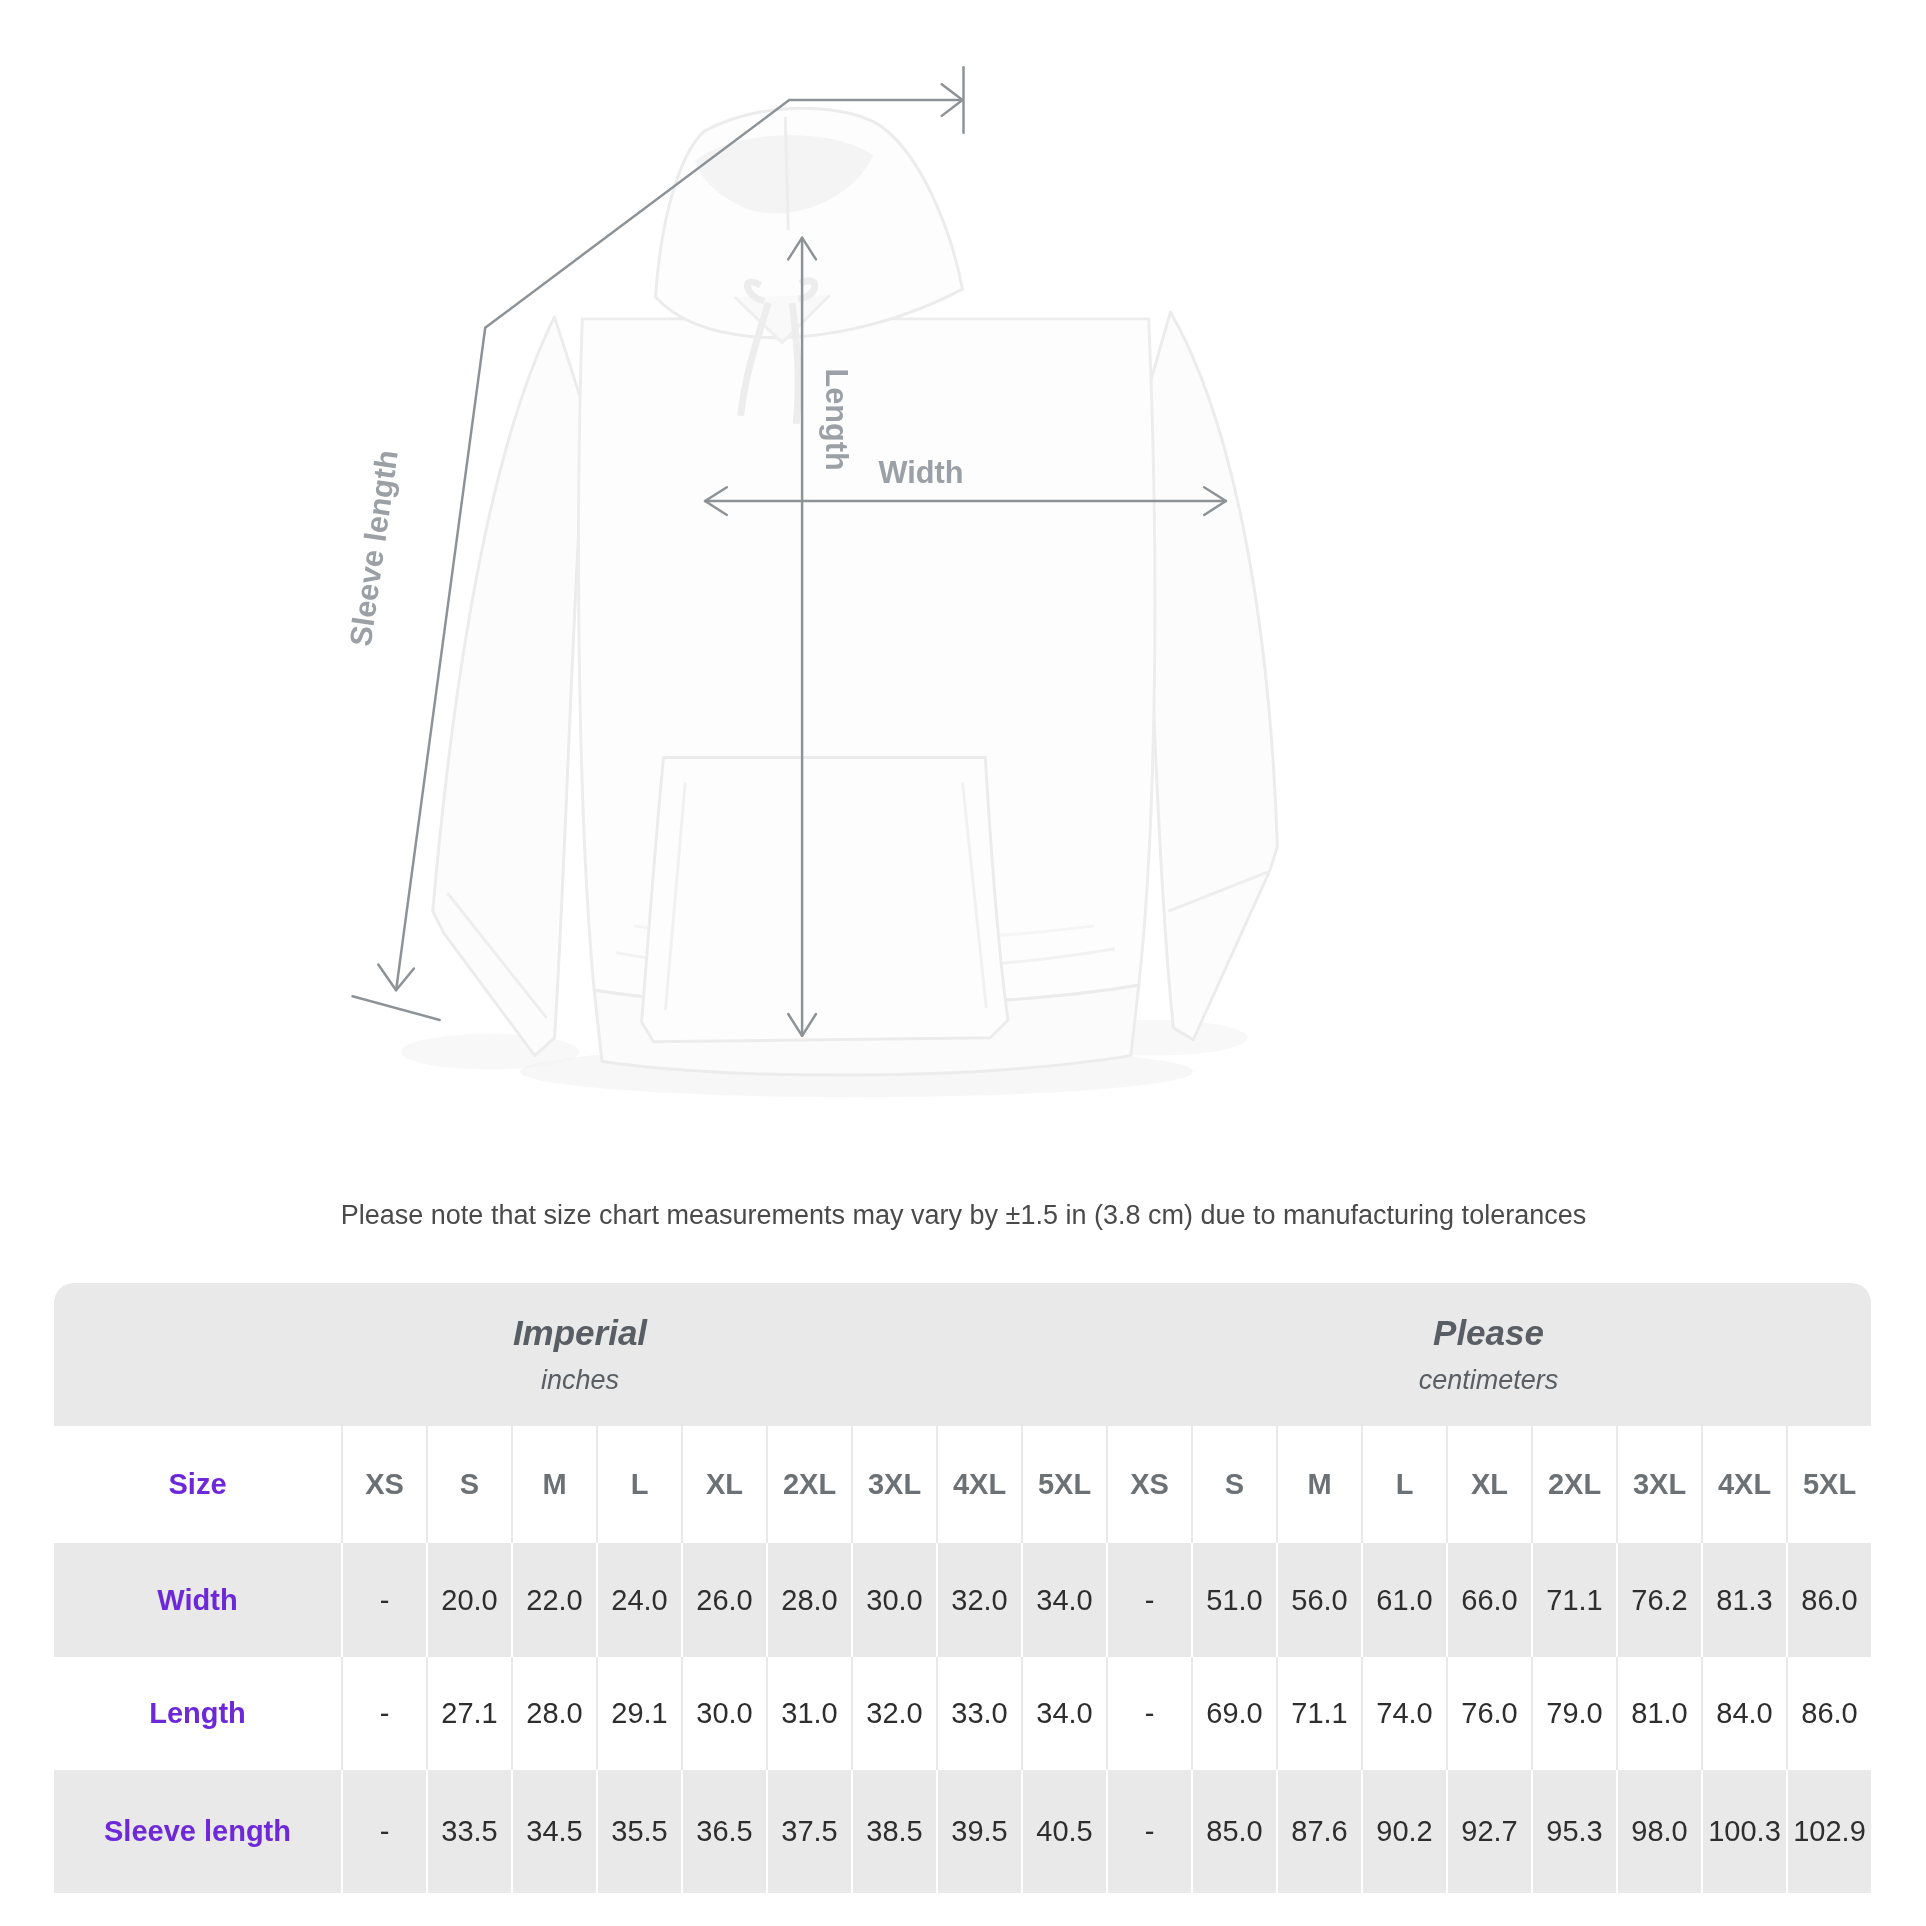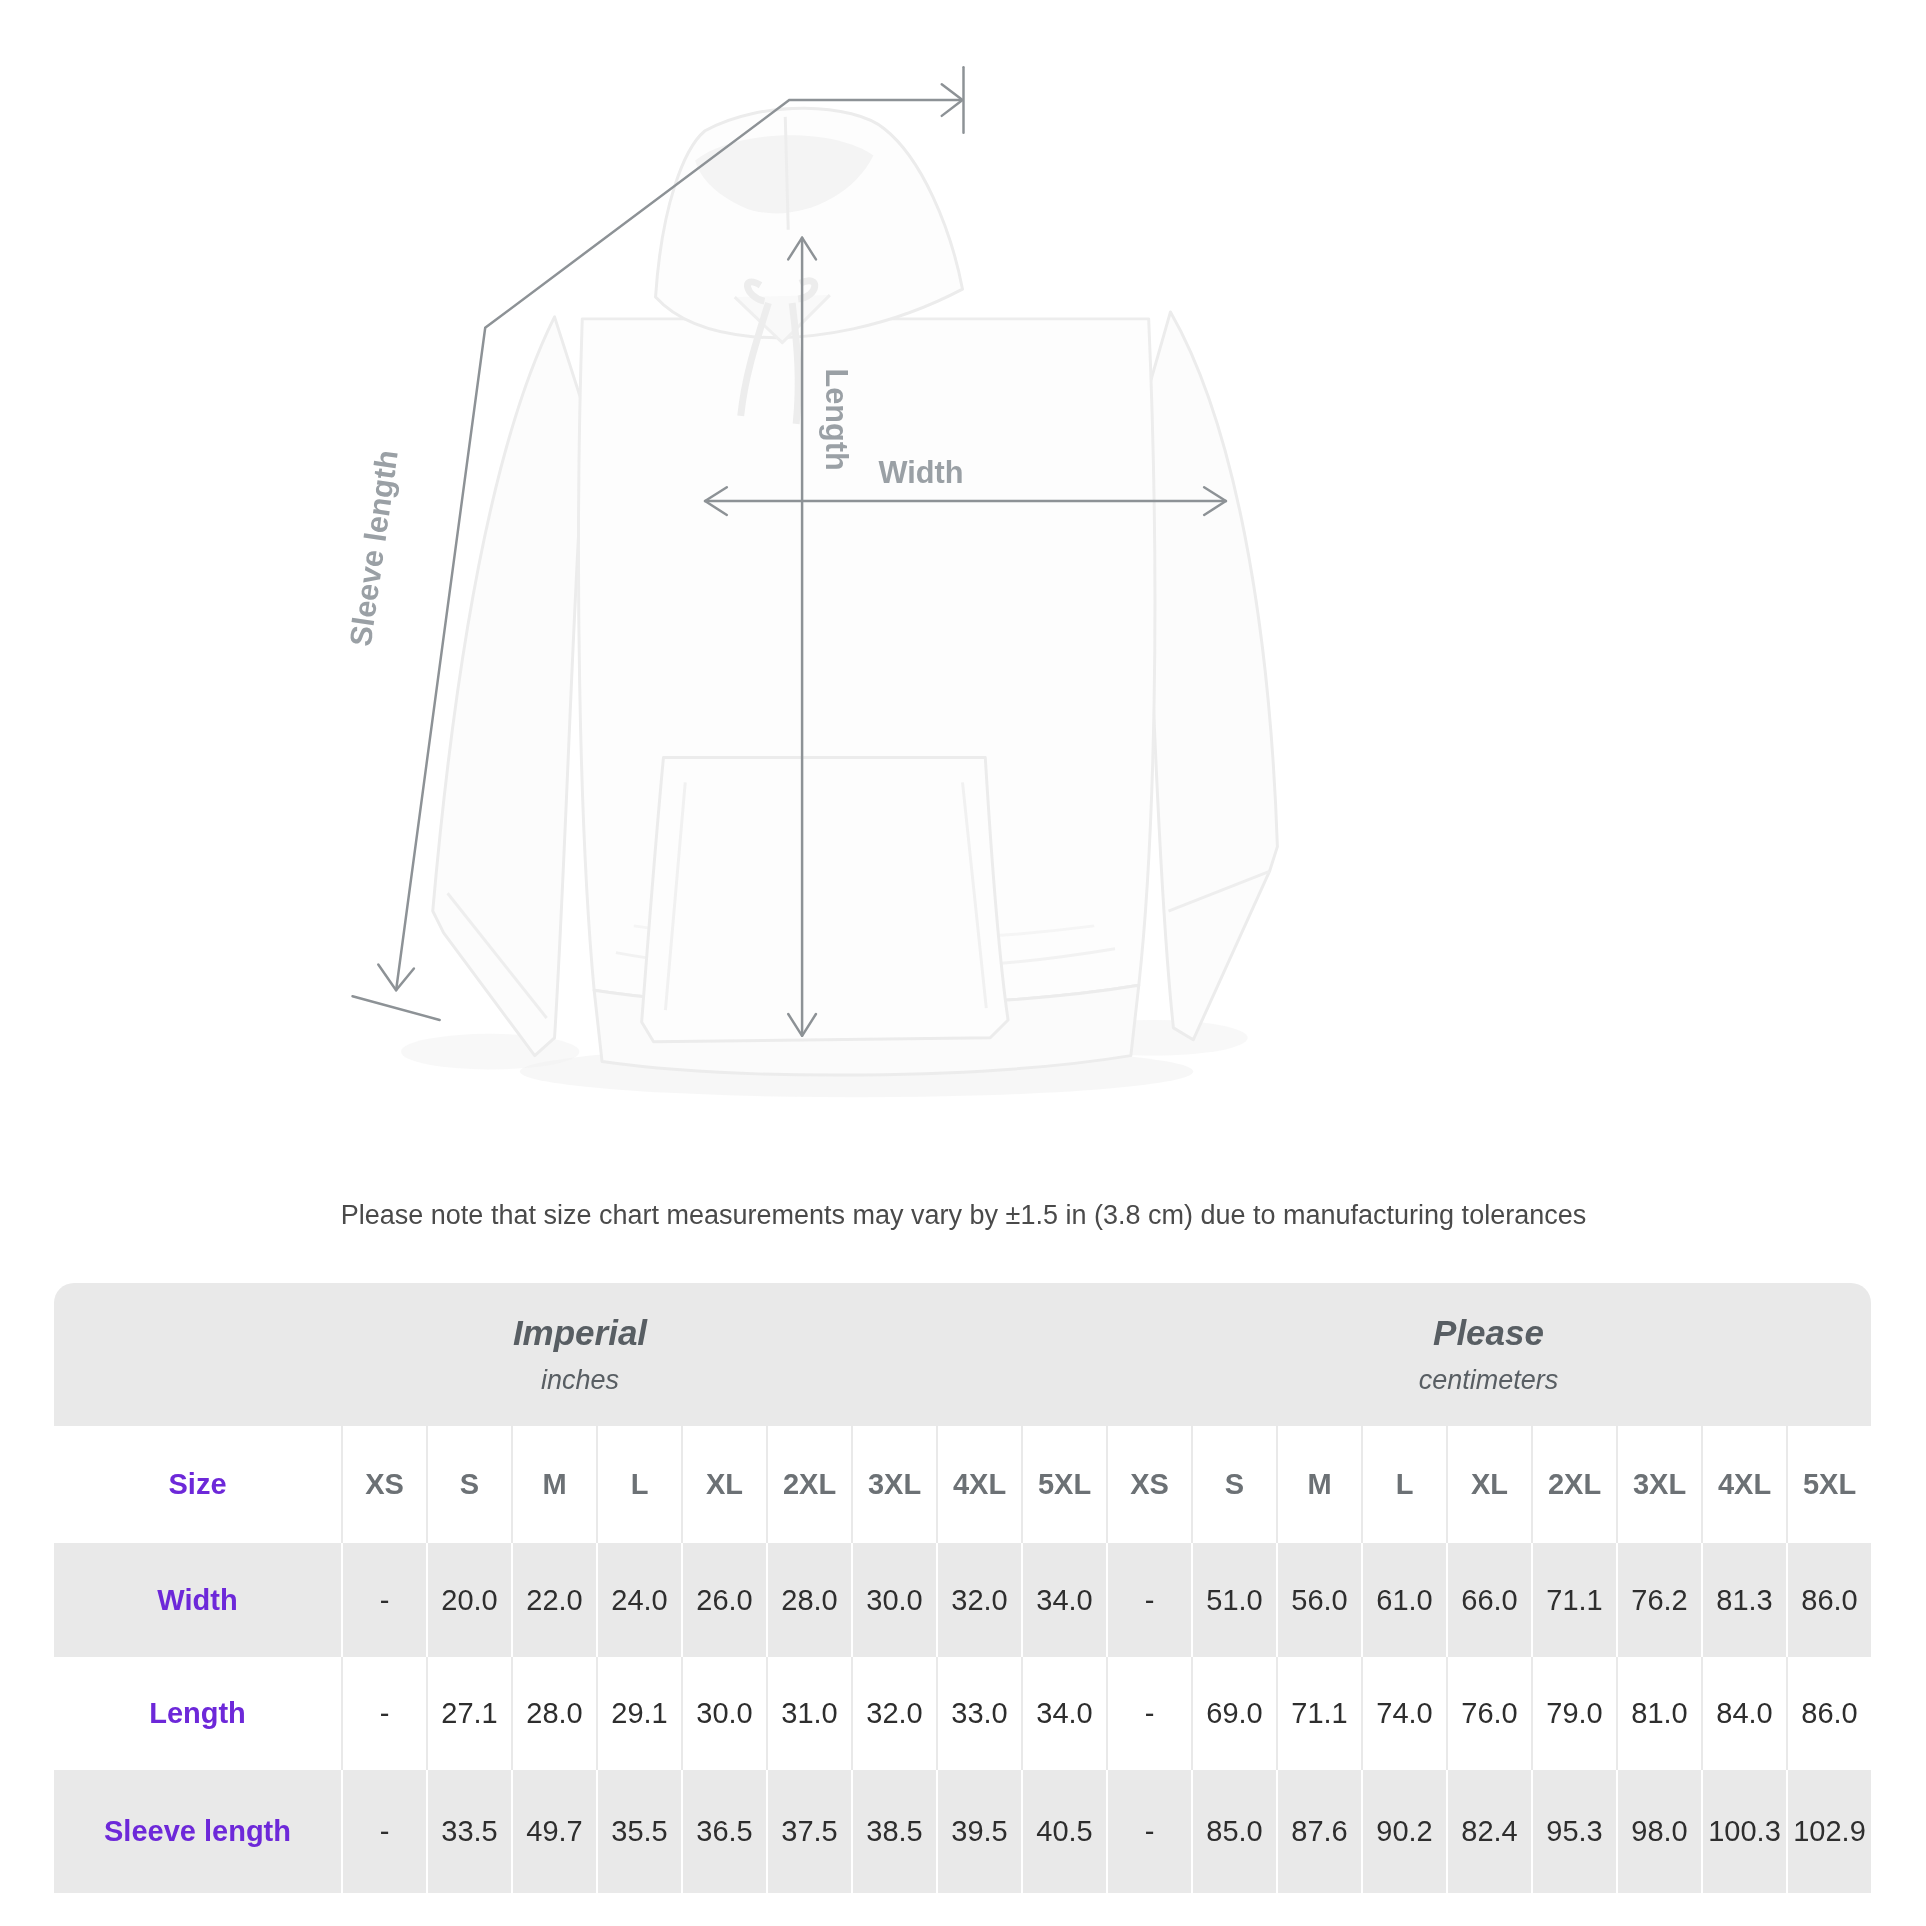--- a/index.html
+++ b/index.html
@@ -211,34 +211,34 @@
           <div class="cell">84.0</div>
           <div class="cell">86.0</div>
         </div>
     </div>
 
     <div class="trow row-sleeve">
       <div class="rlabel">Sleeve length</div>
       <div class="half">
           <div class="cell">-</div>
           <div class="cell">33.5</div>
-          <div class="cell">49.7</div>
+          <div class="cell">34.5</div>
           <div class="cell">35.5</div>
           <div class="cell">36.5</div>
           <div class="cell">37.5</div>
           <div class="cell">38.5</div>
           <div class="cell">39.5</div>
           <div class="cell">40.5</div>
         </div>
       <div class="half">
           <div class="cell">-</div>
           <div class="cell">85.0</div>
           <div class="cell">87.6</div>
           <div class="cell">90.2</div>
-          <div class="cell">82.4</div>
+          <div class="cell">92.7</div>
           <div class="cell">95.3</div>
           <div class="cell">98.0</div>
           <div class="cell">100.3</div>
           <div class="cell">102.9</div>
         </div>
     </div>
 
   </div>
 </div>
 

